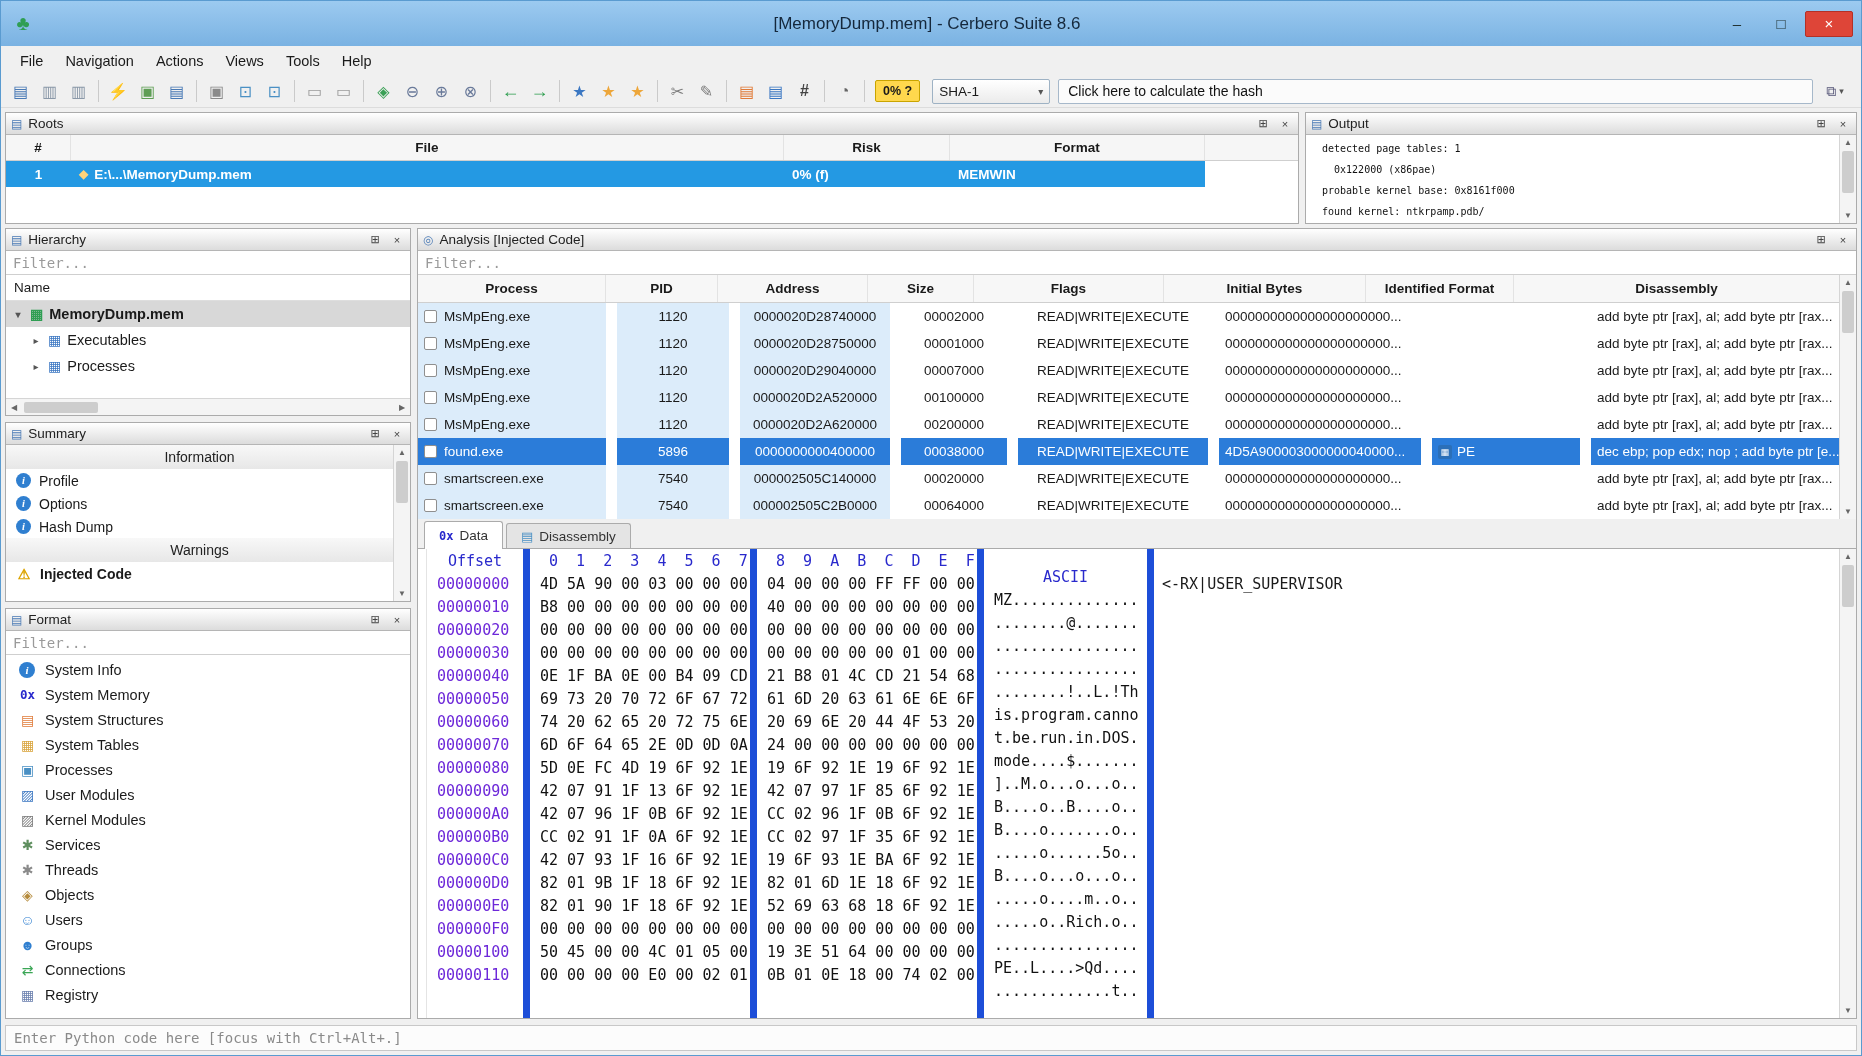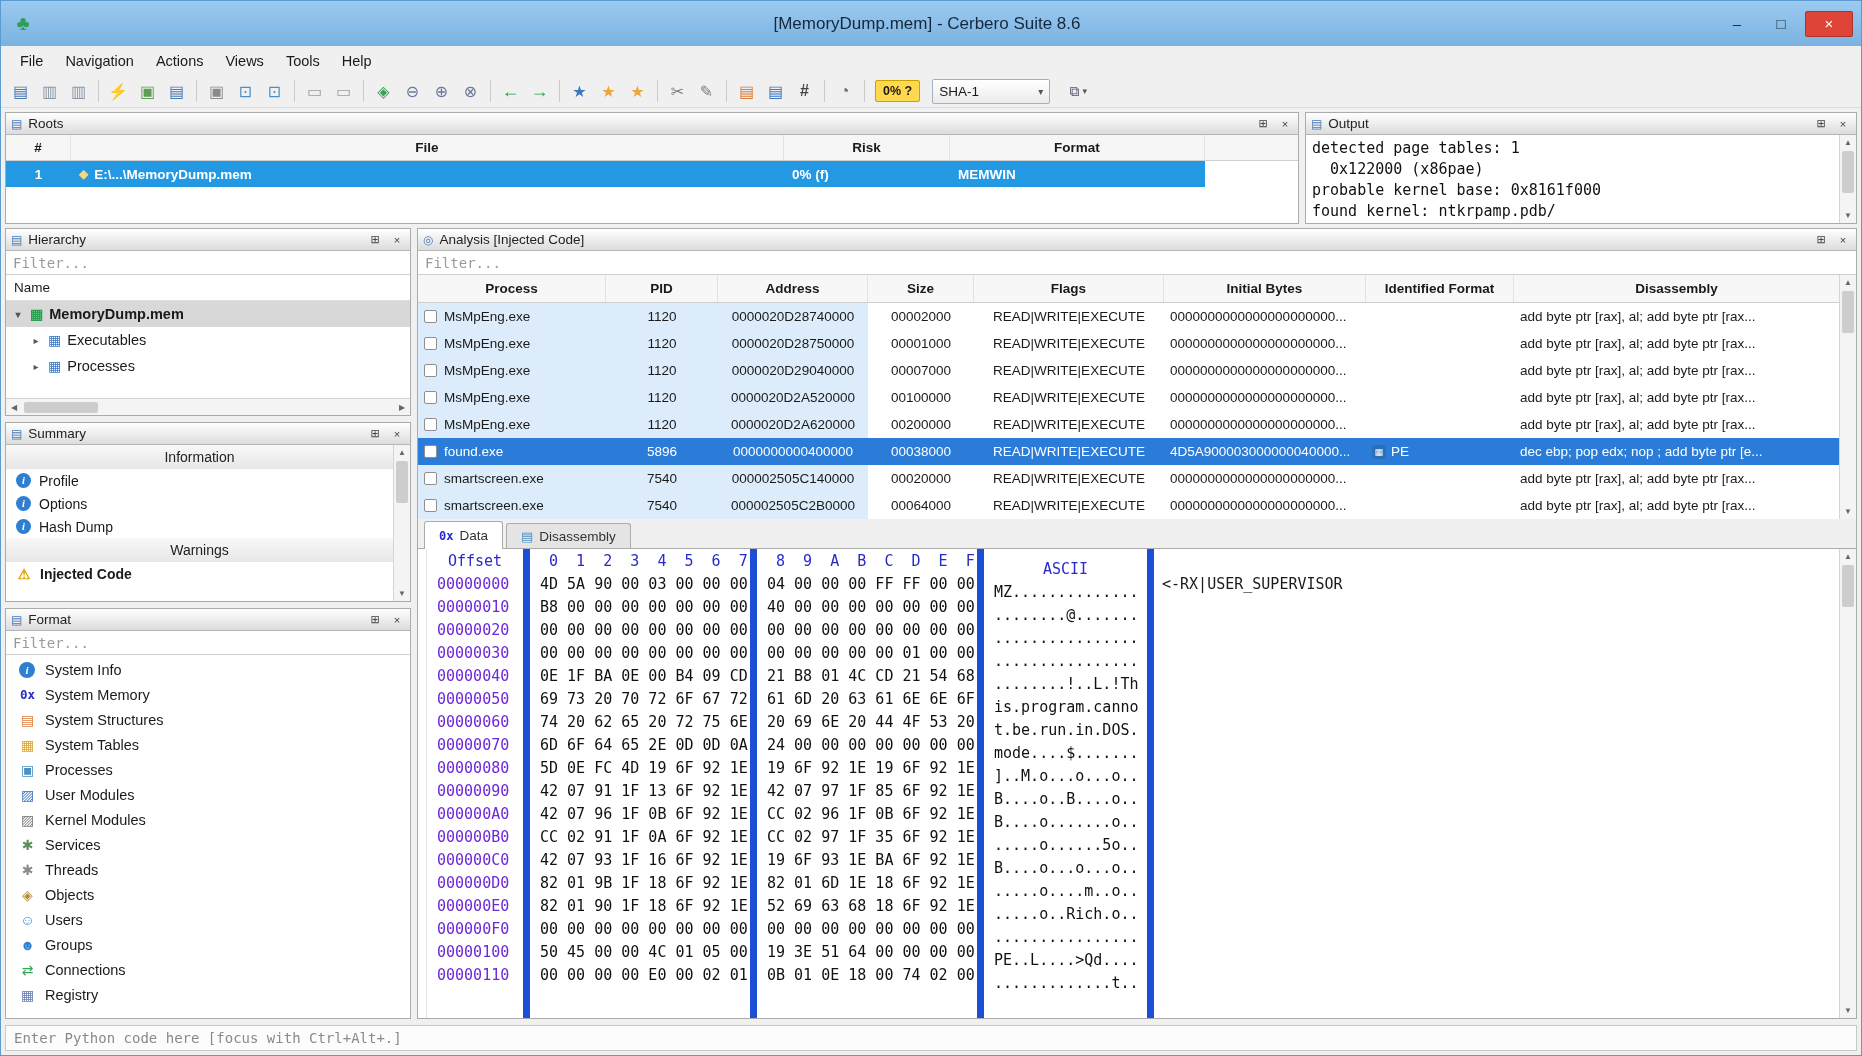--- a/index.html
+++ b/index.html
@@ -68,21 +68,21 @@
   .rc-risk { width:166px; flex:none; }
   .rc-format { width:255px; flex:none; }
   .rc-rest { flex:1; border-right:none !important; }
   .roots-row > div { display:flex; align-items:center; background:#2499e3; color:#fff; padding:0 8px; }
   .roots-row .rc-num { justify-content:center; }
   .roots-row .rc-rest { background:#fff; }
   .file-ic { color:#ffd37a; margin-right:6px; font-size:12px; }
   .roots-empty { flex:1; background:#fff; }
 
   .output-body { flex:1; display:flex; min-height:0; }
-  .output-lines { flex:1; padding:3px 6px; font-size:15px; line-height:21px; color:#111; overflow:hidden; }
+  .output-lines { flex:1; padding:3px 16px; font-size:10px; line-height:21px; color:#111; overflow:hidden; }
   .output-lines div { white-space:pre; }
 
   
   .vsb { width:17px; flex:none; border-left:1px solid #d5d5d5; background:#f4f4f4;
     display:flex; flex-direction:column; align-items:center; }
   .vsb .sb-arrow { height:15px; width:100%; display:flex; align-items:center; justify-content:center;
     font-size:8px; color:#666; }
   .vsb .sb-track { flex:1; width:100%; padding:1px 2px; }
   .vsb .sb-thumb { width:100%; height:42px; background:#cdcdcd; border-radius:2px; }
   .vsb .sb-arrow.bottom { margin-top:auto; }
@@ -136,21 +136,21 @@
     font-family:"Liberation Serif", serif; font-style:italic; }
   .fmt-ic.oxicon { font-family:"DejaVu Sans Mono",monospace; font-weight:bold; font-size:12.5px; }
 
   
   .tbl-wrap { flex:none; display:flex; min-height:0; }
   .tbl-cols { flex:1; min-width:0; }
   .a-head { display:flex; height:28px; background:#f7f7f7; border-bottom:1px solid #cfcfcf;
     font-weight:bold; font-size:13.5px; }
   .a-head > div { display:flex; align-items:center; justify-content:center; border-right:1px solid #e3e3e3; }
   .a-head > div:last-child { border-right:none; }
-  .a-row { display:flex; height:27px; font-size:13.5px; }
+  .a-row { display:flex; height:27px; font-size:13.5px;gap:11px; }
   .ac { display:flex; align-items:center; padding:0 6px; overflow:hidden; white-space:nowrap; background:#fff; }
   .c-proc { width:188px; flex:none; }
   .c-pid { width:112px; flex:none; justify-content:center; }
   .c-addr { width:150px; flex:none; justify-content:center; }
   .c-size { width:106px; flex:none; justify-content:center; }
   .c-flags { width:190px; flex:none; justify-content:center; }
   .c-bytes { width:202px; flex:none; }
   .c-fmt { width:148px; flex:none; }
   .c-dis { flex:1; }
   .a-row .c-proc, .a-row .c-pid, .a-row .c-addr { background:#dcecfa; }
@@ -172,21 +172,21 @@
 
   .hex-area { flex:1; background:#fff; display:flex; min-height:0; padding-left:8px; position:relative; }
   .hex-table { display:flex; font-family:"DejaVu Sans Mono",monospace; font-size:15px; color:#111; }
   .hx-col { border-right:7px solid #1d4ed8; }
   .hx-col.first { border-left:1px solid #e4e4e4; }
   .hx-head { height:24px; line-height:24px; color:#2929cc; text-align:center; white-space:pre; }
   .hx-cell { height:23px; line-height:23px; white-space:pre; }
   .hx-off { width:104px; }
   .hx-off .hx-cell { padding-left:10px; color:#6d28d9; }
   .hx-g { width:227px; padding:0 10px; }
-  .hx-ascii { width:170px; padding:8px 10px; }
+  .hx-ascii { width:170px; padding:16px 10px; }
   .hx-note { margin-left:8px; padding-top:24px; }
   .hx-note div { height:23px; line-height:23px; font-family:"DejaVu Sans Mono",monospace; font-size:15px; white-space:pre; }
   .hex-vsb { position:absolute; right:0; top:0; bottom:0; }
 
   
   .python-bar { flex:none; height:26px; margin:2px 4px 4px 4px; border:1px solid #c8c8c8; background:#fcfcfc;
     display:flex; align-items:center; padding:0 8px; font-family:"DejaVu Sans Mono",monospace;
     font-size:14px; color:#8a8a8a; }
 </style>
 </head>
@@ -245,20 +245,23 @@
   <span class="tb-btn" style="color:#e07b39">▤</span>
   <span class="tb-btn" style="color:#3b77c2">▤</span>
   <span class="tb-btn" style="color:#444444;font-weight:bold">#</span>
   <span class="tb-sep"></span>
   <span class="tb-btn" style="color:#666666">◔</span>
   <span class="tb-sep"></span>
   <span class="risk-badge">0% ?</span>
   <div class="algo-select">
     <span>SHA-1</span>
     <span class="algo-caret">▾</span>
+  </div>
+  <div class="hash-field">
+    <span>Click here to calculate the hash</span>
   </div>
   <div class="hash-copy">
     <span style="color:#557">⧉</span>
     <span style="font-size:9px;color:#555">▾</span>
   </div>
 </div>
 
 <div class="dock-top">
 
   <div class="panel roots-panel">

